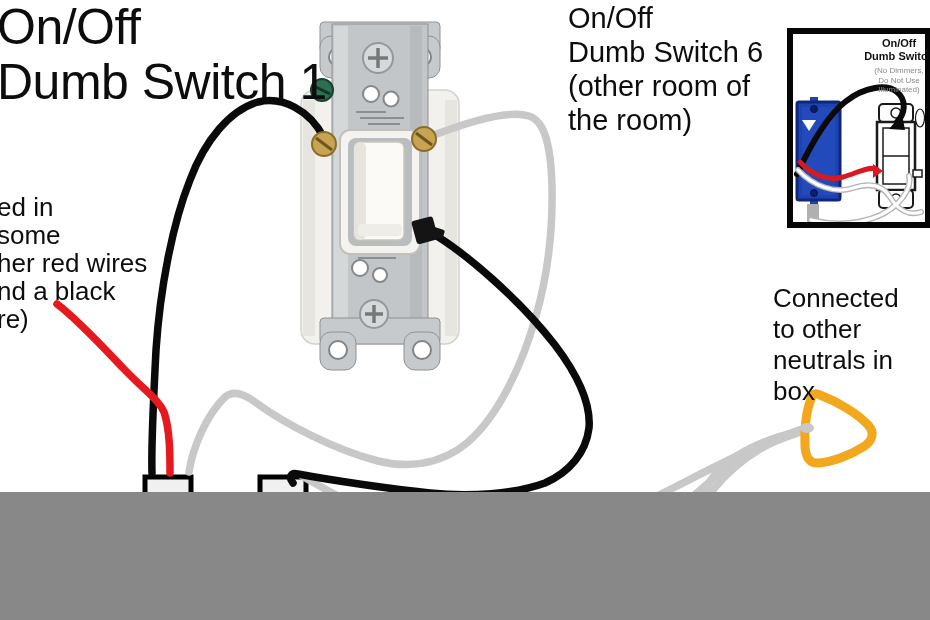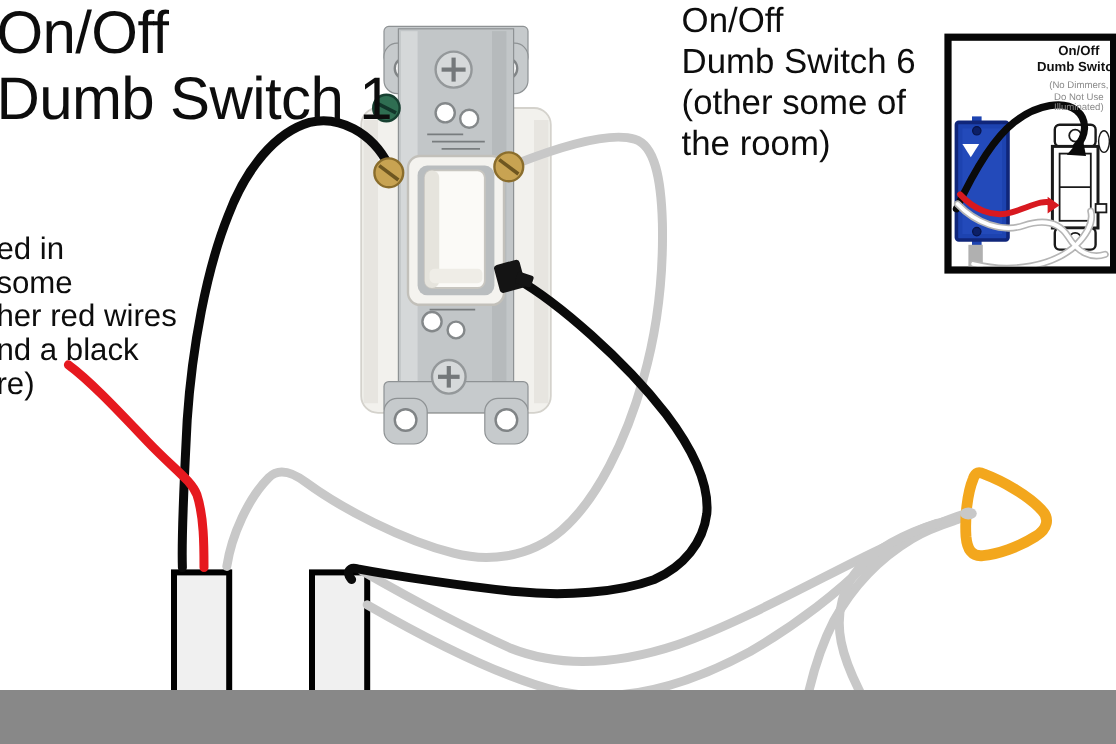--- a/index.html
+++ b/index.html
@@ -1,17 +1,17 @@
 <!DOCTYPE html>
 <html><head>
 <meta charset="utf-8">
 <style>
   html,body{margin:0;padding:0;background:#888;}
   .stage{
-    position:relative;width:930px;height:575px;background:#ffffff;
+    position:relative;width:930px;height:492px;background:#ffffff;
     overflow:hidden;font-family:"Liberation Sans",sans-serif;color:#0d0d0d;
   }
   .art{position:absolute;left:0;top:0;}
   .txt{position:absolute;white-space:nowrap;}
   .title1{left:-3px;top:0px;font-size:50px;line-height:55px;letter-spacing:-0.5px;}
   .note-left{left:-3px;top:193px;font-size:26px;line-height:28px;}
   .title2{left:568px;top:1px;font-size:29px;line-height:34px;}
   .note-neutrals{left:773px;top:283px;font-size:26px;line-height:31px;}
   .inset{
     position:absolute;left:787px;top:28px;width:144px;height:200px;
@@ -132,24 +132,30 @@
     <div>ed in</div>
     <div>some</div>
     <div>her red wires</div>
     <div>nd a black</div>
     <div>re)</div>
   </div>
 
   <div class="txt title2">
     <div>On/Off</div>
     <div>Dumb Switch 6</div>
-    <div>(other some of</div>
+    <div>(other room of</div>
     <div>the room)</div>
   </div>
 
+  <div class="txt note-neutrals">
+    <div>Connected</div>
+    <div>to other</div>
+    <div>neutrals in</div>
+    <div>box</div>
+  </div>
 
   <div class="inset">
     <svg class="inset-art" width="132" height="188" viewBox="0 0 132 188">
 
       <g>
         <rect x="17" y="63" width="8" height="6" fill="#1d43b0"></rect>
         <rect x="17" y="165" width="8" height="6" fill="#1d43b0"></rect>
         <rect x="4" y="68" width="43" height="98" rx="2" fill="#1d43b0" stroke="#10267a" stroke-width="3"></rect>
         <rect x="9" y="73" width="33" height="88" fill="#2a52c4" opacity="0.5"></rect>
         <circle cx="21" cy="75" r="3.5" fill="#0c1f66" stroke="#071347"></circle>

